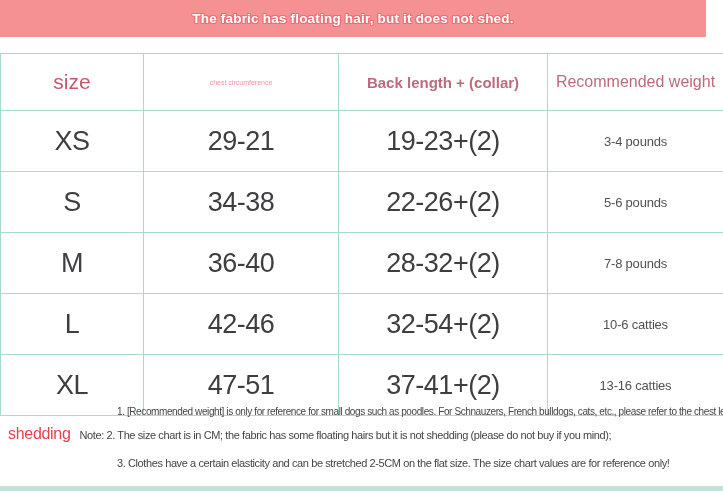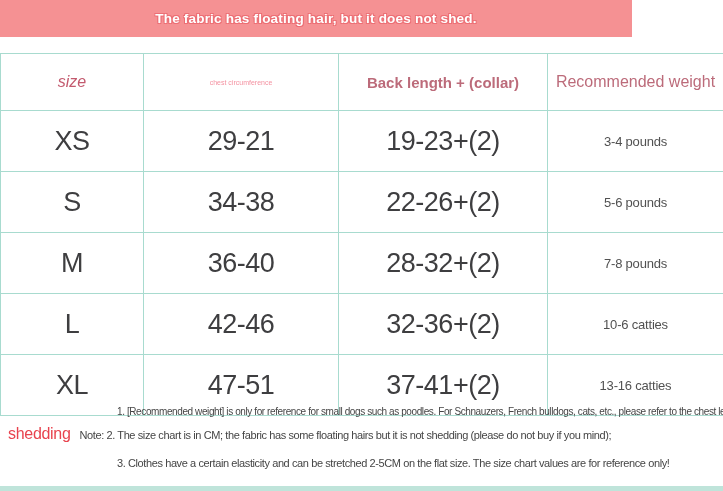--- a/index.html
+++ b/index.html
@@ -12,21 +12,21 @@
     position: relative;
     width: 723px;
     height: 491px;
     background: #ffffff;
     overflow: hidden;
   }
   
   .banner {
     position: absolute;
     top: 0; left: 0;
-    width: 632px;
+    width: 706px;
     height: 37px;
     background: #f59193;
     display: flex;
     align-items: center;
     justify-content: center;
   }
   .banner span {
     color: #ffffff;
     font-size: 13.5px;
     font-weight: 700;
@@ -43,21 +43,21 @@
   }
   table.size-table th, table.size-table td {
     border: 1px solid #a8dbcf;
     text-align: center;
     vertical-align: middle;
     padding: 0;
     background: #ffffff;
   }
   tr.header-row { height: 57px; }
   tr.data-row   { height: 61px; }
-  .h-size   { color: #c35a6e; font-size: 16px; font-weight: 400; font-style: italic; }
+  .h-size   { color: #c35a6e; font-size: 21px; font-weight: 400; }
   .h-chest  { color: #f492a1; font-size: 7px;  font-weight: 400; }
   .h-back   { color: #bc6b7a; font-size: 15px; font-weight: 700; }
   .h-weight { color: #bc6b7a; font-size: 16px; font-weight: 400; }
   td.c-size, td.c-chest, td.c-back {
     color: #3e3e40;
     font-size: 27px;
     font-weight: 400;
     letter-spacing: -0.5px;
   }
   td.c-weight {
@@ -135,21 +135,21 @@
       </tr>
       <tr class="data-row">
         <td class="c-size">M</td>
         <td class="c-chest">36-40</td>
         <td class="c-back">28-32+(2)</td>
         <td class="c-weight">7-8 pounds</td>
       </tr>
       <tr class="data-row">
         <td class="c-size">L</td>
         <td class="c-chest">42-46</td>
-        <td class="c-back">32-36+(2)</td>
+        <td class="c-back">32-54+(2)</td>
         <td class="c-weight">10-6 catties</td>
       </tr>
       <tr class="data-row">
         <td class="c-size">XL</td>
         <td class="c-chest">47-51</td>
         <td class="c-back">37-41+(2)</td>
         <td class="c-weight">13-16 catties</td>
       </tr>
     </tbody>
   </table>

